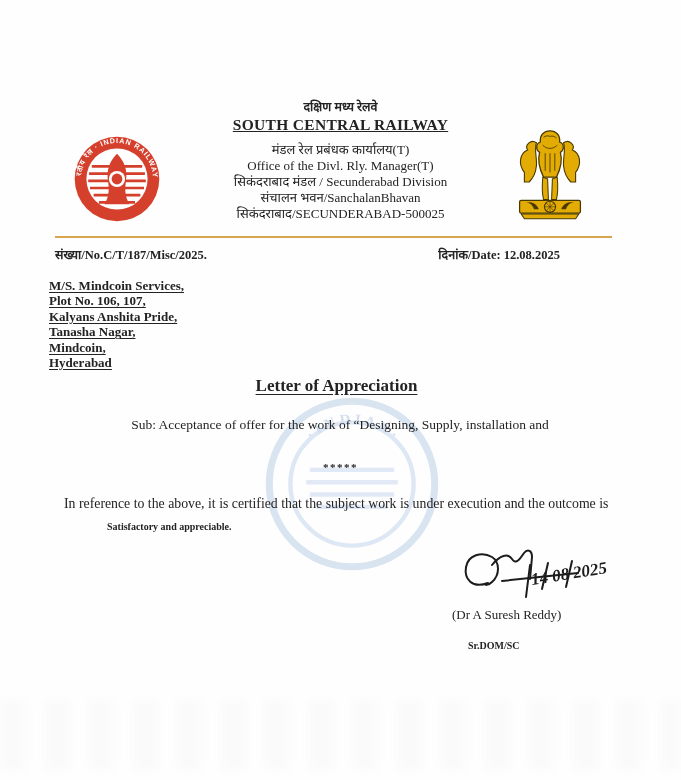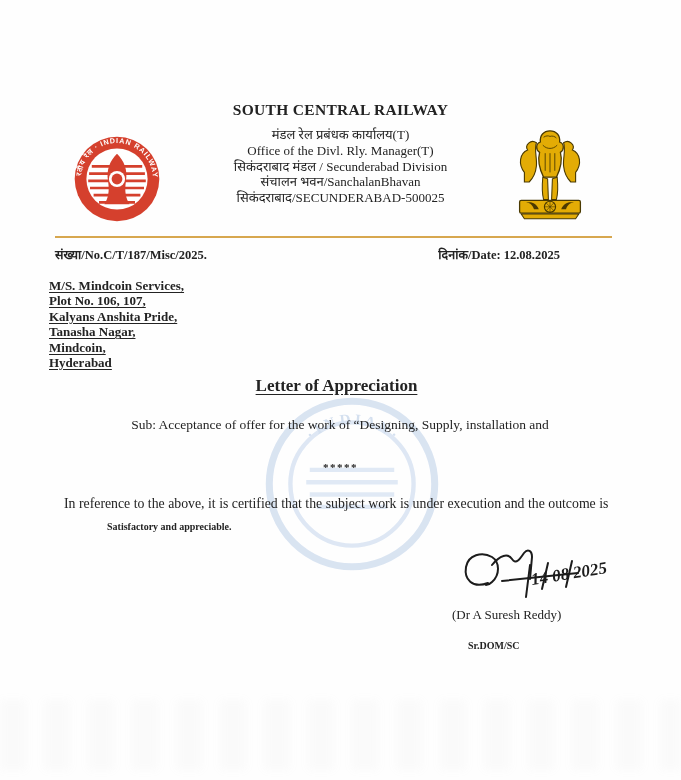--- a/index.html
+++ b/index.html
@@ -3,21 +3,21 @@
 <meta charset="utf-8">
 <style>
   * { margin: 0; padding: 0; box-sizing: border-box; }
   html, body { width: 681px; height: 780px; background: #ffffff; }
   body { font-family: "Liberation Serif", serif; color: #232323; overflow: hidden; }
   .page { position: relative; width: 681px; height: 780px; background: #fefefe; }
 
   
   .header-text { position: absolute; left: 0; right: 0; top: 100px; text-align: center; line-height: 1.22; }
   .h-hi-small { font-size: 12.5px; font-weight: bold; }
-  .h-en-main { font-size: 15.5px; font-weight: bold; letter-spacing: .3px; margin-top: 1px; }
+  .h-en-main { font-size: 15.5px; font-weight: bold; letter-spacing: .3px; margin-top: 1px; text-decoration: underline; }
   .h-office { margin-top: 7px; font-size: 13px; }
   .h-line { font-size: 13px; }
 
   .logo-left { position: absolute; left: 72px; top: 134px; width: 90px; height: 90px; }
   .logo-right { position: absolute; left: 510px; top: 126px; width: 80px; height: 100px; }
 
   .gold-rule { position: absolute; left: 55px; top: 236px; width: 557px; height: 2px;
                background: #d7a74f; }
 
   
@@ -76,20 +76,21 @@
         <line x1="30" y1="63" x2="70" y2="63"></line>
       </g>
       <path id="wmarc" d="M 16,50 A 34,34 0 0 1 84,50" fill="none"></path>
       <text font-size="8.5" fill="#b3c8e4" font-weight="bold" font-family="Liberation Serif, serif">
         <textPath href="#wmarc" startOffset="50%" text-anchor="middle">· I N D I A N ·</textPath>
       </text>
     </svg>
   </div>
 
   <div class="header-text">
+    <div class="h-hi-small">दक्षिण मध्य रेलवे</div>
     <div class="h-en-main">SOUTH CENTRAL RAILWAY</div>
     <div class="h-office h-line">मंडल रेल प्रबंधक कार्यालय(T)</div>
     <div class="h-line">Office of the Divl. Rly. Manager(T)</div>
     <div class="h-line">सिकंदराबाद मंडल / Secunderabad Division</div>
     <div class="h-line">संचालन भवन/SanchalanBhavan</div>
     <div class="h-line">सिकंदराबाद/SECUNDERABAD-500025</div>
   </div>
 
   <div class="logo-left">
     <svg viewBox="0 0 100 100" width="90" height="90">

